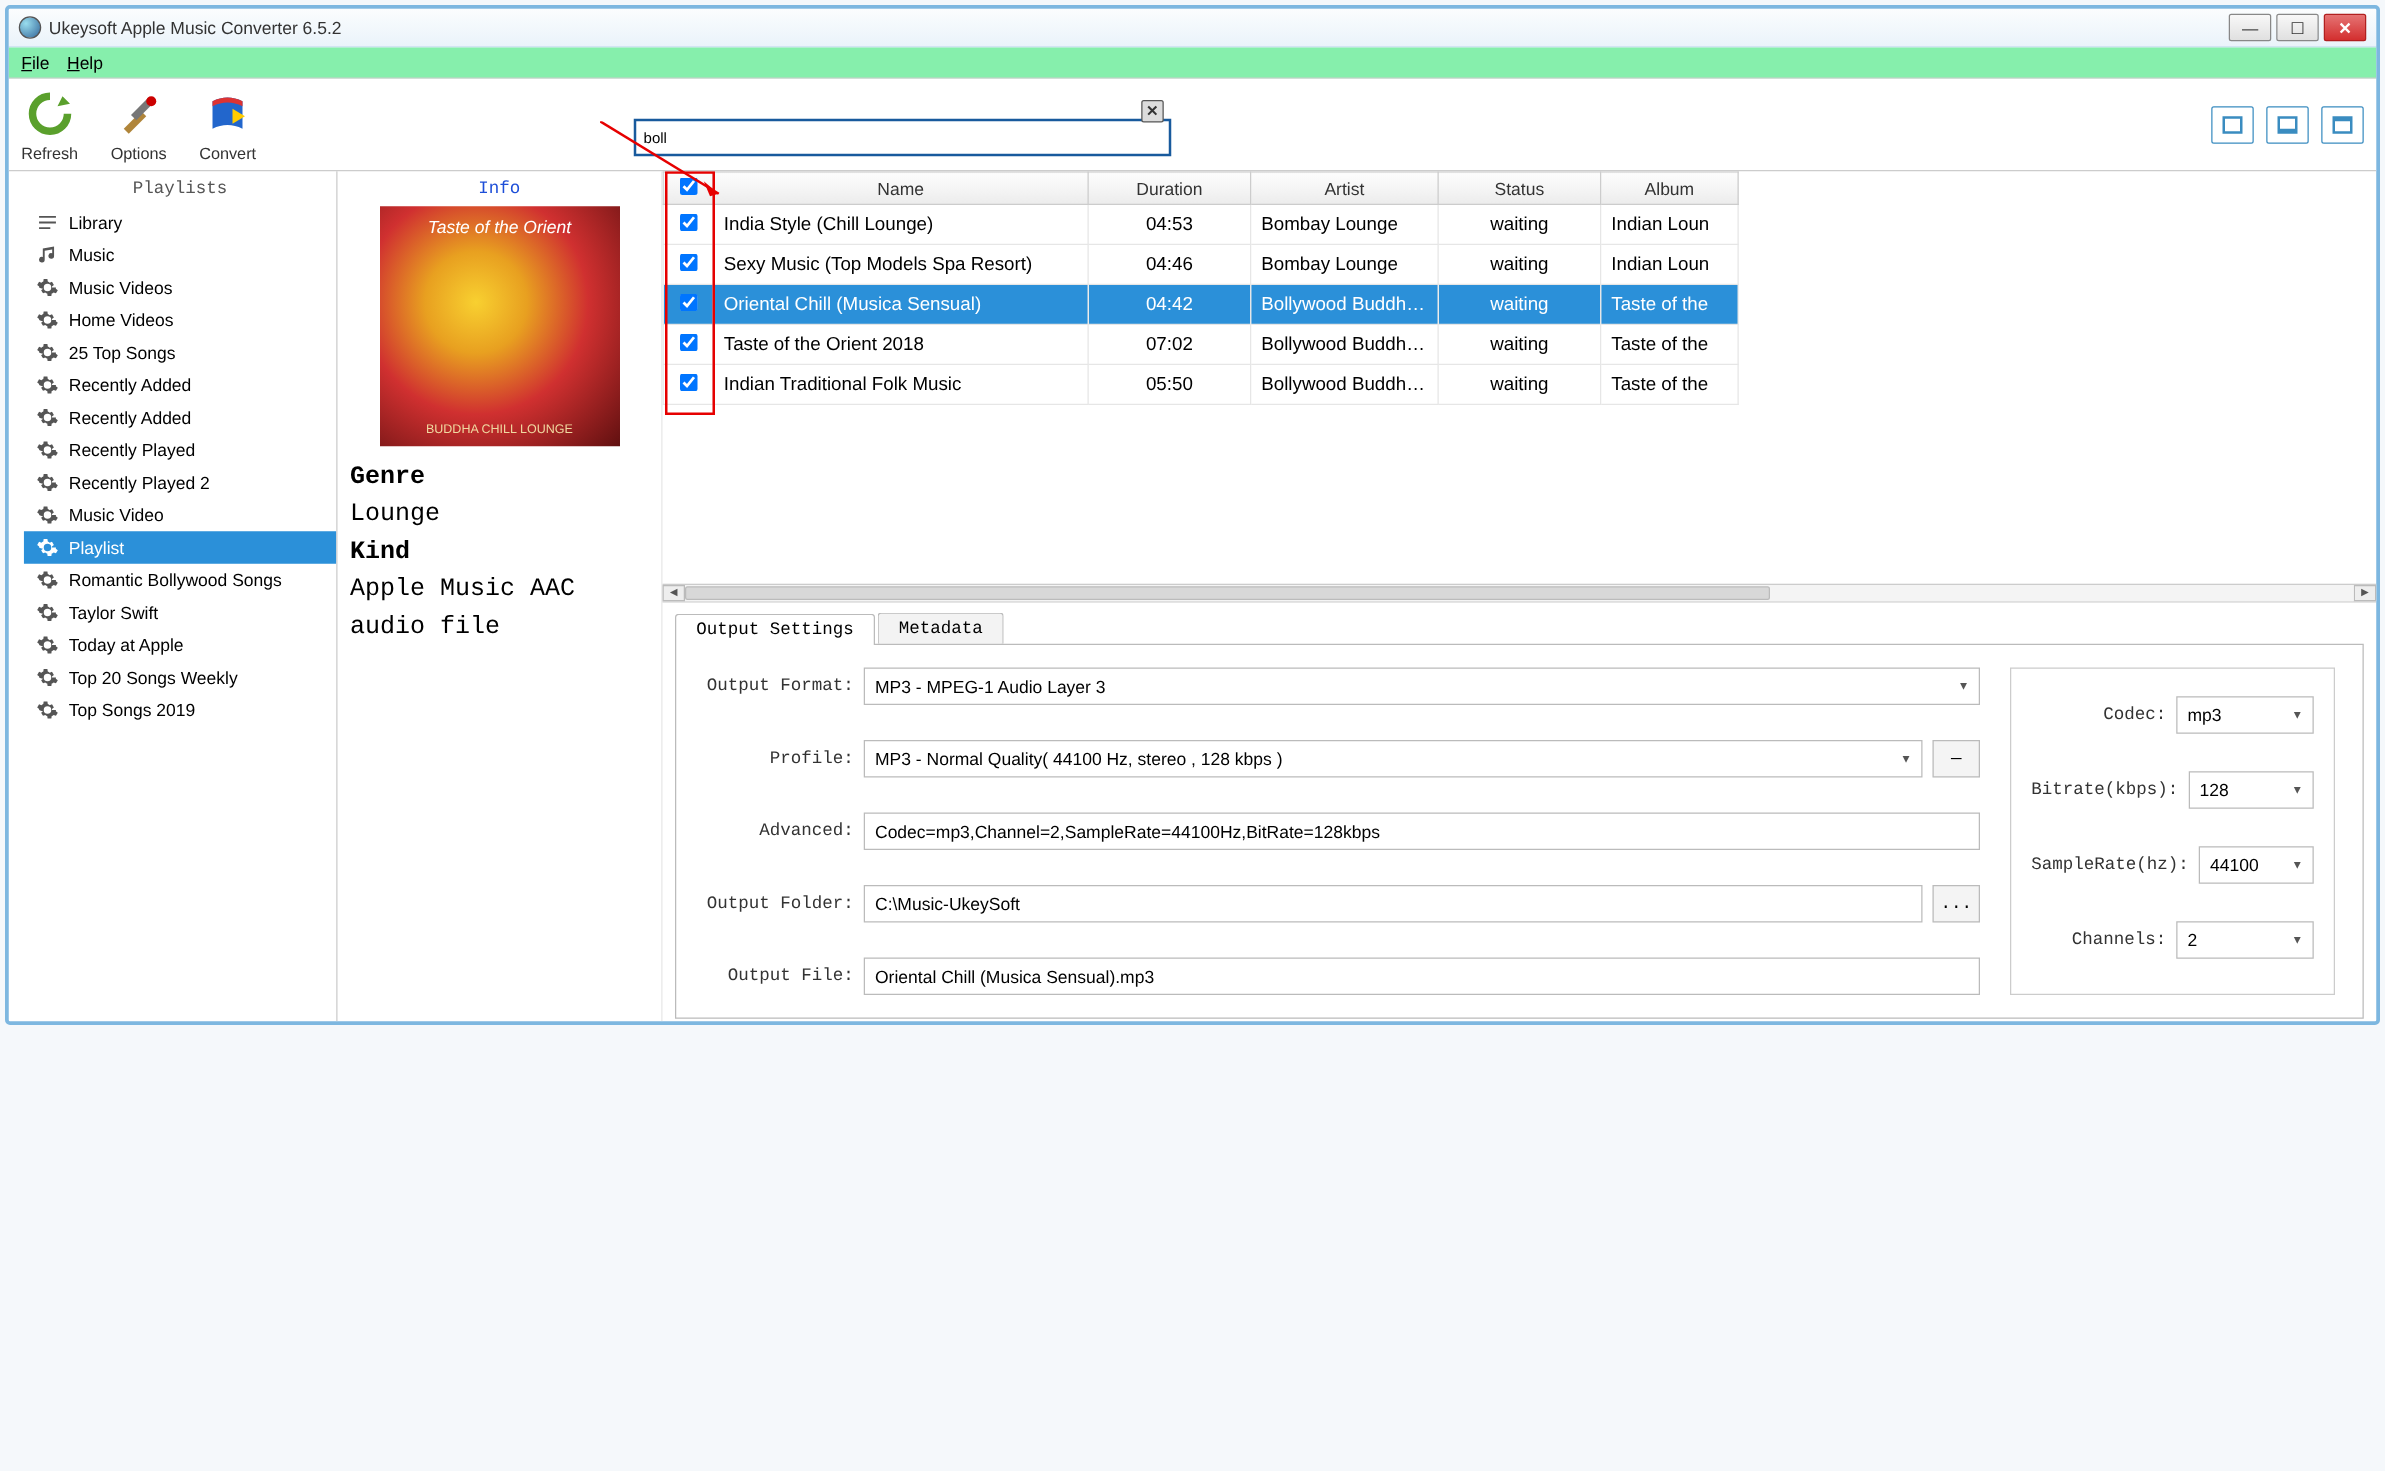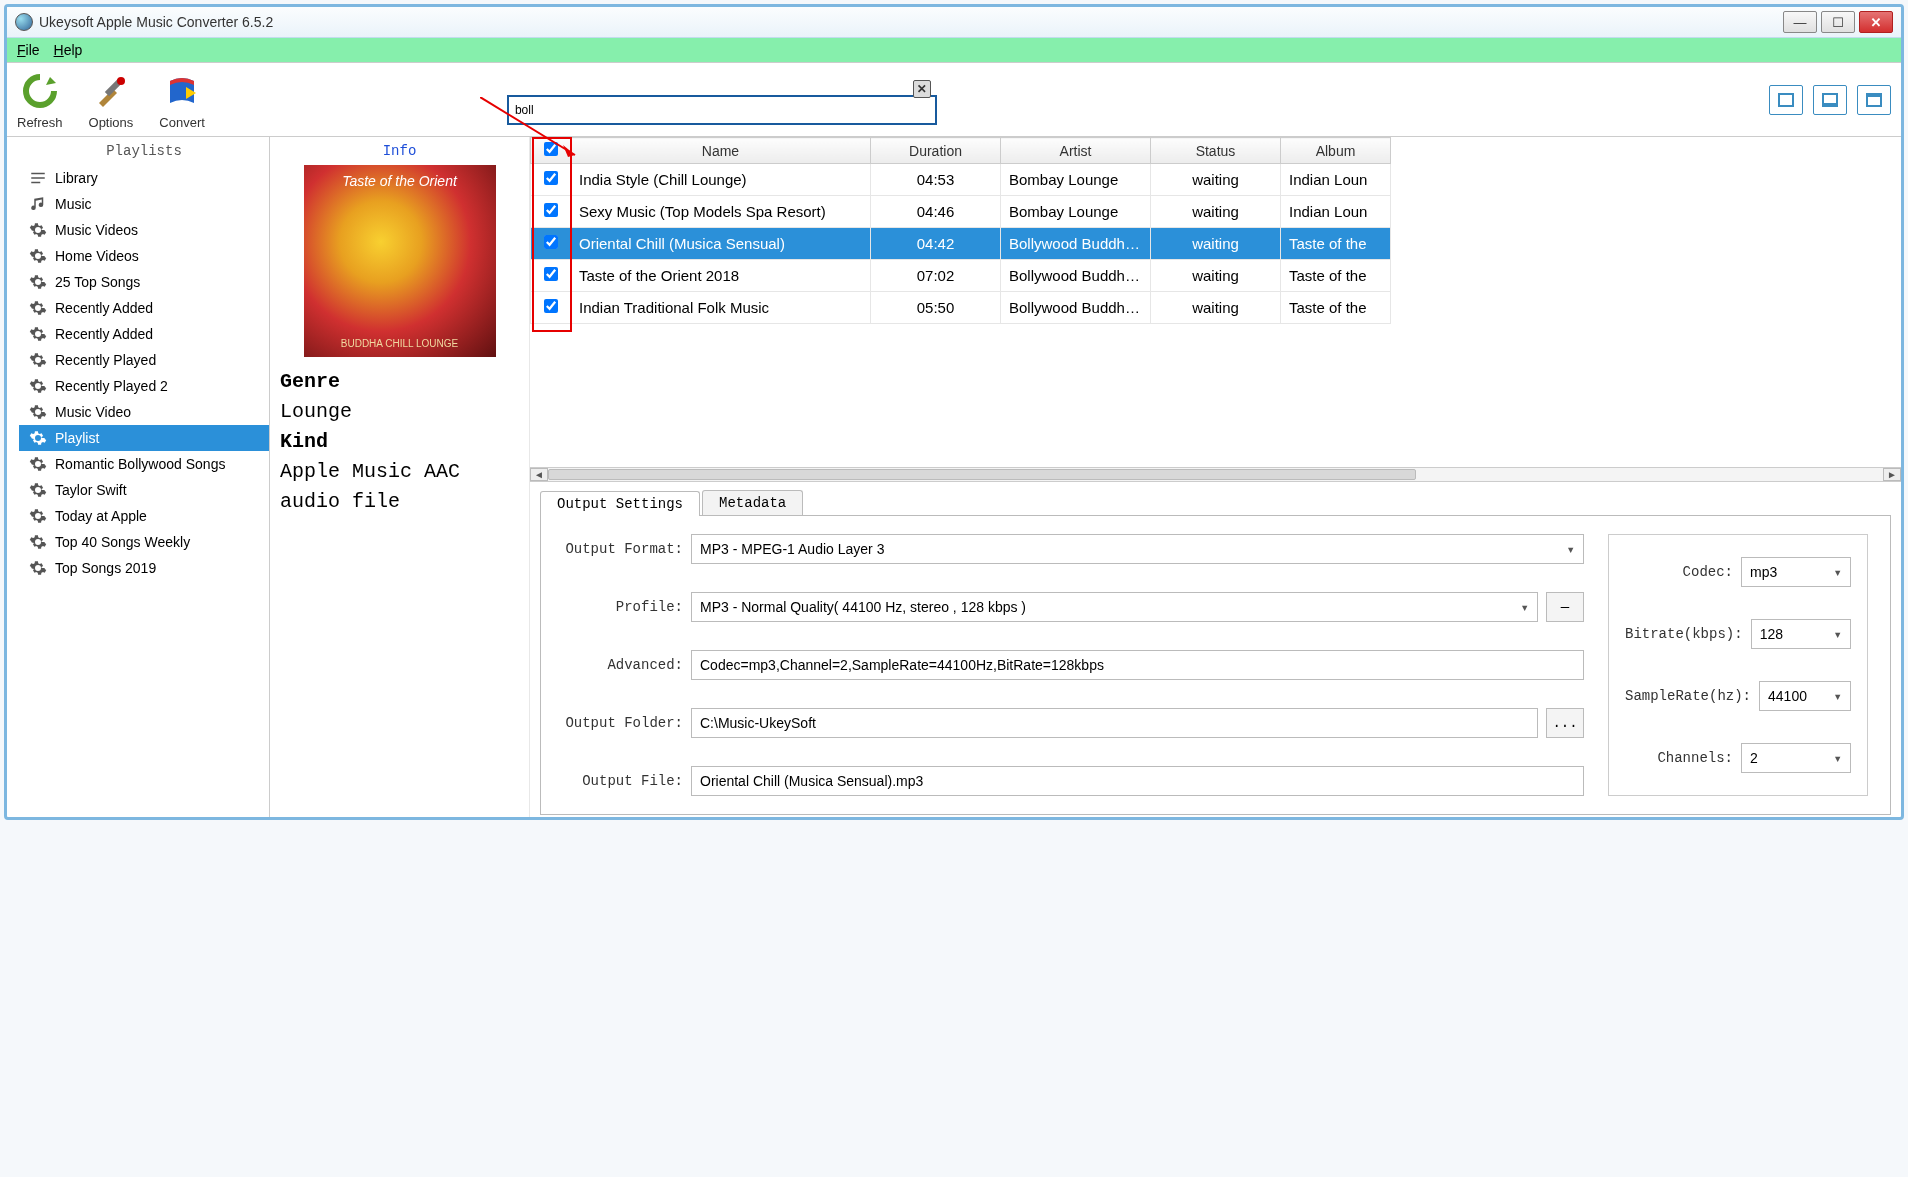--- a/index.html
+++ b/index.html
@@ -56,21 +56,21 @@
 .tabs { display:flex; gap:2px; }
 .tab { padding:4px 16px; border:1px solid #bbb; border-bottom:none; background:#f3f3f3; font-family:"Courier New",monospace; border-radius:3px 3px 0 0;}
 .tab.active { background:#fff; position:relative; top:1px; }
 .settings-panel { border:1px solid #bbb; flex:1; padding:18px 22px; display:flex; gap:24px; }
 .settings-left { flex:1; }
 .form-row { display:flex; align-items:center; gap:8px; margin-bottom:28px; }
 .form-row .flabel { width:120px; text-align:right; color:#333; font-family:"Courier New",monospace; }
 .form-row .fctrl { flex:1; height:30px; border:1px solid #bbb; padding:4px 8px; font-family:"Courier New",monospace; background:#fff; display:flex; align-items:center; justify-content:space-between;}
 .form-row .fctrl.select::after { content:"▾"; color:#555;}
 .form-row .btn-aux { width:38px; height:30px; border:1px solid #bbb; background:#f4f4f4; font-family:"Courier New",monospace;}
-.settings-right { width:260px; border:1px solid #ccc; padding:22px 16px; display:flex; flex-direction:column; gap:30px;justify-content:space-between;}
+.settings-right { width:260px; border:1px solid #ccc; padding:22px 16px; display:flex; flex-direction:column; gap:30px;}
 .sr-row { display:flex; align-items:center; gap:8px; }
 .sr-row .sr-label { flex:1; text-align:right; color:#333; font-family:"Courier New",monospace; font-size:14px;}
 .sr-row .sr-select { width:110px; height:30px; border:1px solid #bbb; background:#fff; padding:4px 8px; font-family:"Courier New",monospace; display:flex; align-items:center; justify-content:space-between;}
 .sr-row .sr-select::after { content:"▾"; color:#555;}
 input[type=checkbox]{ width:14px; height:14px; }
 .gear-svg { width:18px; height:18px; }
 </style>
 </head>
 <body>
 
@@ -257,21 +257,21 @@
               </svg>
             </span>
             <span>Today at Apple</span>
           </div>
           <div class="pl-item">
             <span class="pl-icon">
               <svg class="gear-svg" viewBox="0 0 24 24">
                 <path fill="currentColor" d="M12 8a4 4 0 1 0 0 8 4 4 0 0 0 0-8zm9 4a7 7 0 0 1-.1 1.2l2.1 1.6-2 3.4-2.5-1a7 7 0 0 1-2 1.2l-.4 2.6h-4l-.4-2.6a7 7 0 0 1-2-1.2l-2.5 1-2-3.4 2.1-1.6A7 7 0 0 1 3 12a7 7 0 0 1 .1-1.2L1 9.2l2-3.4 2.5 1a7 7 0 0 1 2-1.2L7.9 3h4l.4 2.6a7 7 0 0 1 2 1.2l2.5-1 2 3.4-2.1 1.6c.1.4.1.8.1 1.2z"></path>
               </svg>
             </span>
-            <span>Top 40 Songs Weekly</span>
+            <span>Top 20 Songs Weekly</span>
           </div>
           <div class="pl-item">
             <span class="pl-icon">
               <svg class="gear-svg" viewBox="0 0 24 24">
                 <path fill="currentColor" d="M12 8a4 4 0 1 0 0 8 4 4 0 0 0 0-8zm9 4a7 7 0 0 1-.1 1.2l2.1 1.6-2 3.4-2.5-1a7 7 0 0 1-2 1.2l-.4 2.6h-4l-.4-2.6a7 7 0 0 1-2-1.2l-2.5 1-2-3.4 2.1-1.6A7 7 0 0 1 3 12a7 7 0 0 1 .1-1.2L1 9.2l2-3.4 2.5 1a7 7 0 0 1 2-1.2L7.9 3h4l.4 2.6a7 7 0 0 1 2 1.2l2.5-1 2 3.4-2.1 1.6c.1.4.1.8.1 1.2z"></path>
               </svg>
             </span>
             <span>Top Songs 2019</span>
           </div>
         </div>

